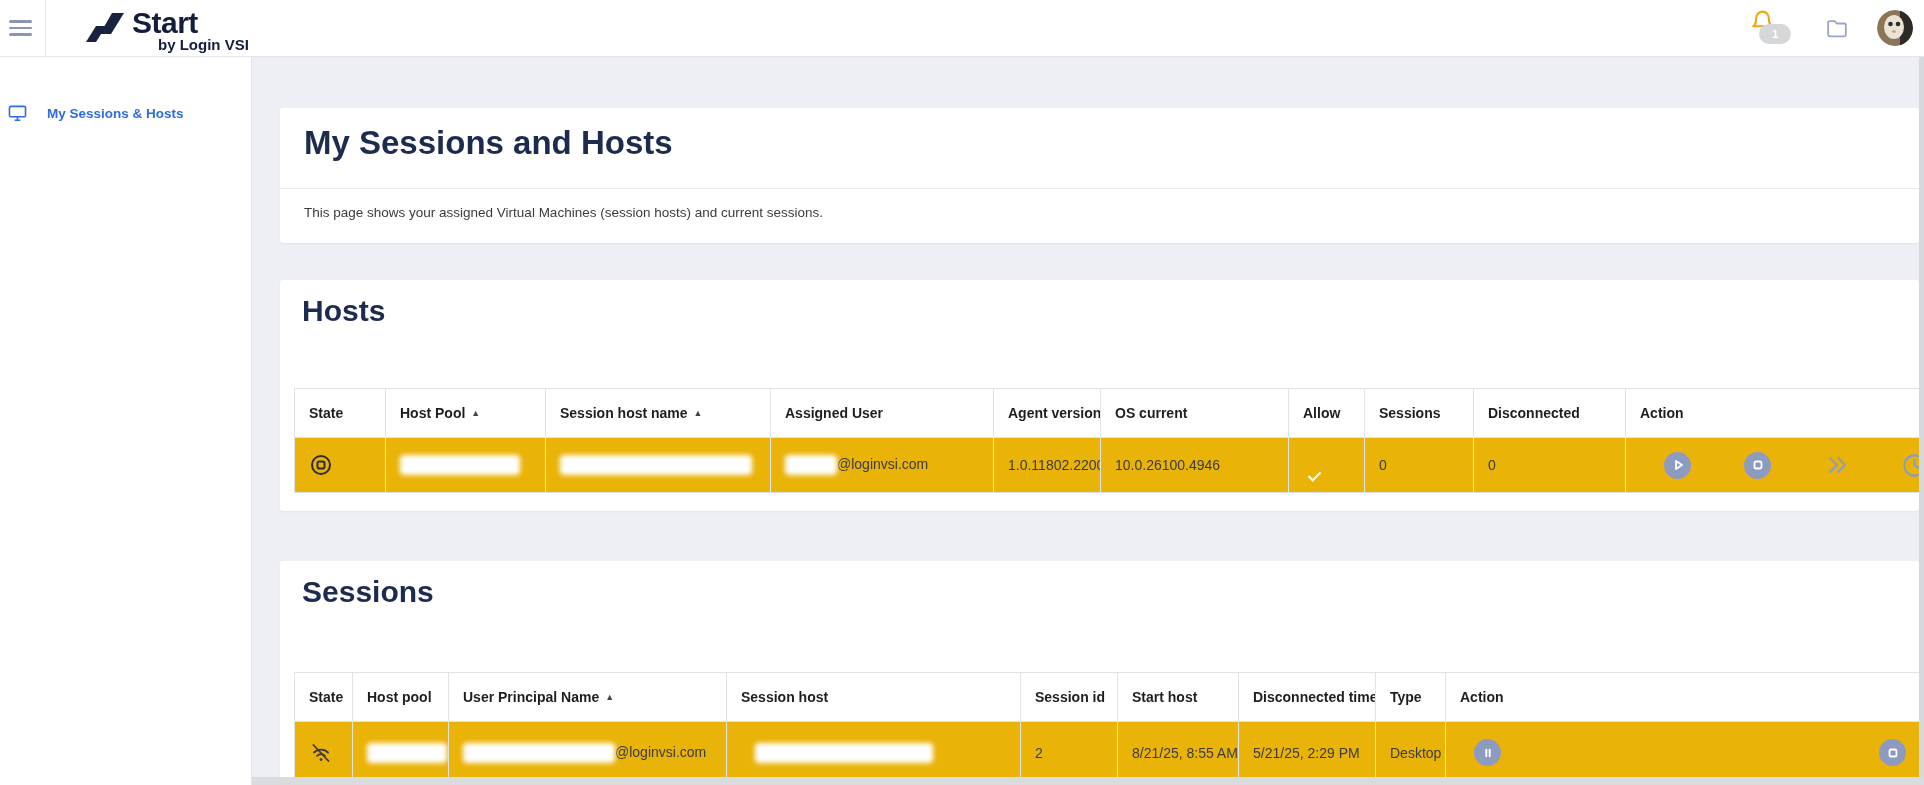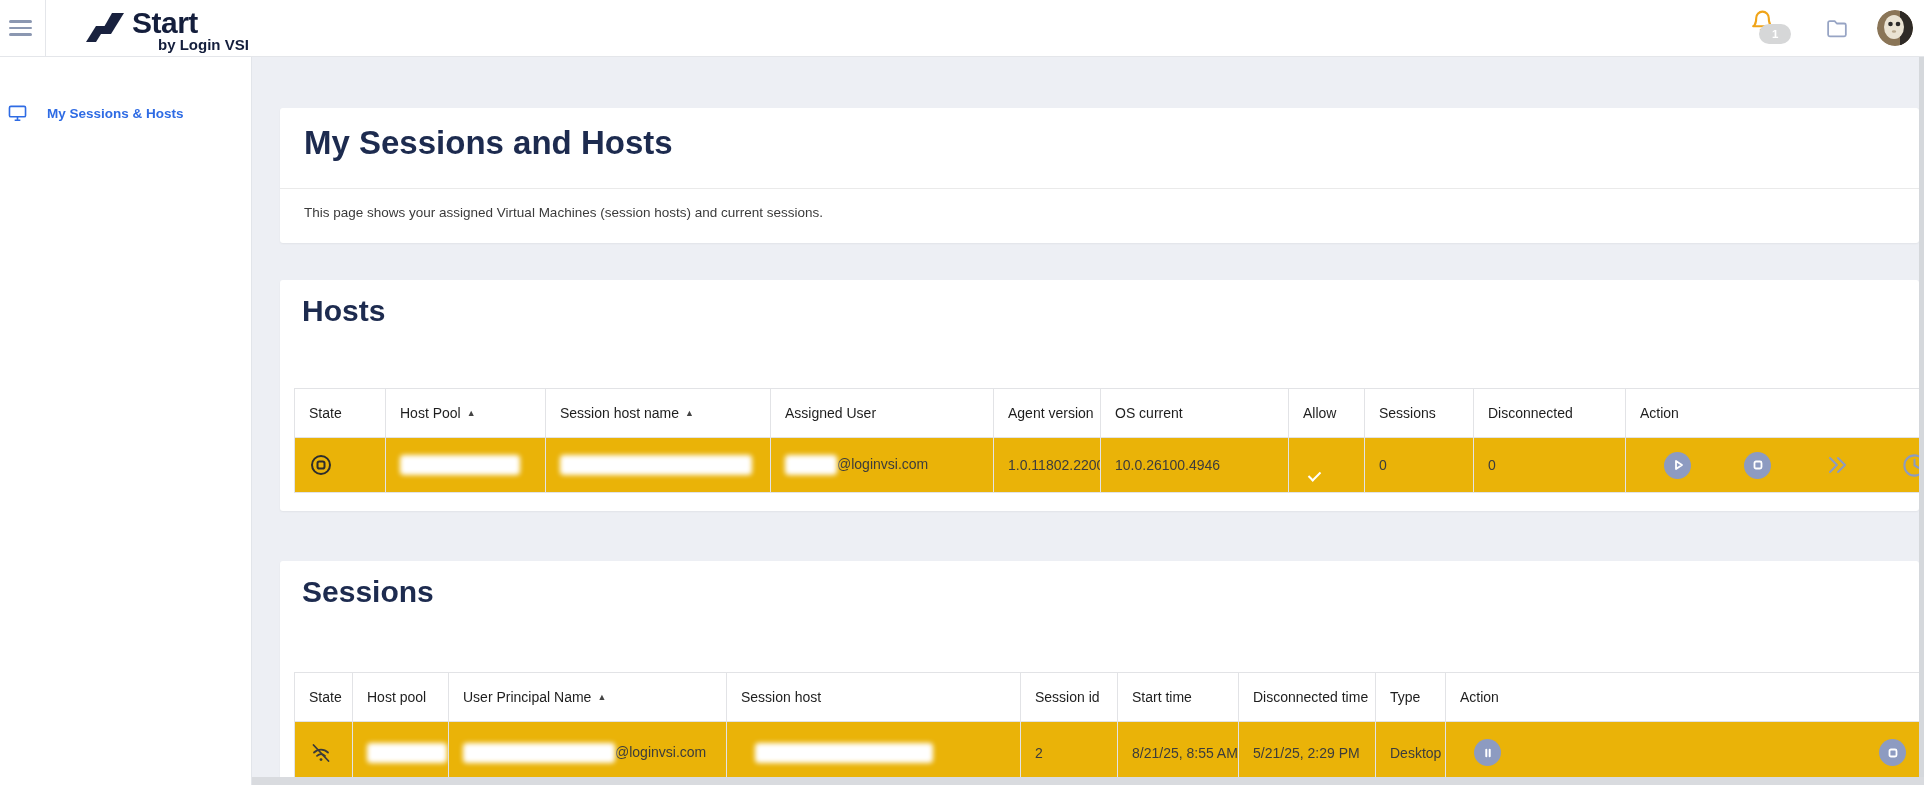--- a/index.html
+++ b/index.html
@@ -54,21 +54,21 @@
   .card h2 { font-size: 30px; line-height: 34px; color: #1d2b4f; padding: 14px 16px 0 22px; }
   .card-hosts .table-wrap { margin-top: 60px; }
   .card-sessions .table-wrap { margin-top: 63px; }
 
   
   table.data-table { border-collapse: collapse; table-layout: fixed; width: 1625px; margin-left: 14px; }
   .data-table th, .data-table td {
     border: 1px solid #e2e3e6; font-size: 14px; text-align: left;
     padding: 0 0 0 14px; overflow: hidden; white-space: nowrap;
   }
-  .data-table th { font-weight: normal; color: #1e1e1e; background: #fff; height: 49px; margin-left: 34px; }
+  .data-table th { font-weight: bold; color: #1e1e1e; background: #fff; height: 49px; margin-left: 34px; }
   .data-table td { background: #eab308; color: #3c3c3c; }
   .hosts-table td { height: 55px; }
   .sessions-table td { height: 62px; }
   .sort {
     font-size: 9px; color: #444; margin-left: 6px; vertical-align: 2px; display: inline-block;
   }
   .redacted {
     display: inline-block; height: 20px; border-radius: 4px; background: #fff;
     filter: blur(2.5px); vertical-align: middle;
   }
@@ -260,21 +260,21 @@
               <col style="width:70px">
             <col style="width:474px">
           </colgroup>
           <thead>
             <tr>
               <th><span>State</span></th>
               <th><span>Host pool</span></th>
               <th><span>User Principal Name</span><span class="sort">▲</span></th>
               <th><span>Session host</span></th>
               <th><span>Session id</span></th>
-              <th><span>Start time</span></th>
+              <th><span>Start host</span></th>
               <th><span>Disconnected time</span></th>
               <th><span>Type</span></th>
               <th><span>Action</span></th>
             </tr>
           </thead>
           <tbody>
             <tr>
               <td class="state-cell">
                 <svg width="24" height="24" viewBox="0 0 24 24" fill="none" stroke="#3a3a3a" stroke-width="1.8" stroke-linecap="round">
                   <path d="M5 11.5a10 10 0 0 1 14 0"></path>

